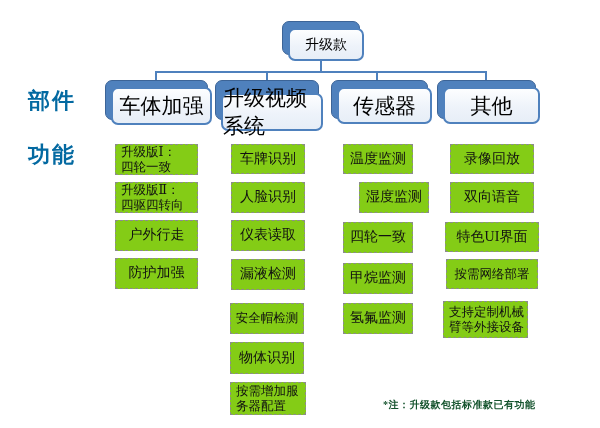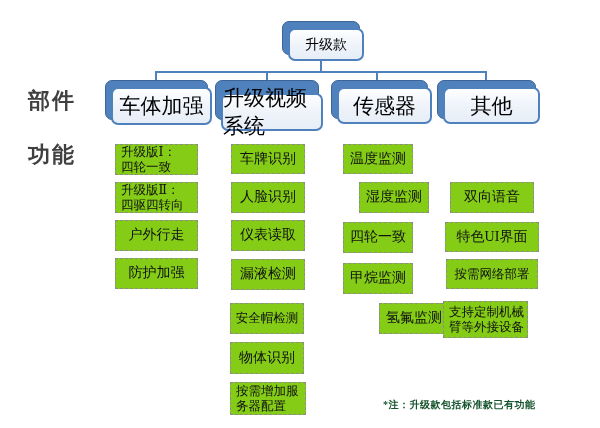--- a/index.html
+++ b/index.html
@@ -1,21 +1,21 @@
 <!DOCTYPE html>
 <html><head>
 <meta charset="utf-8">
 <style>
   html,body{margin:0;padding:0;background:#fff;}
   .canvas{
     position:relative;width:600px;height:428px;background:#ffffff;overflow:hidden;
     font-family:"Liberation Serif","DejaVu Serif",serif;color:#000;
   }
   .row-label{
-    position:absolute;font-size:22px;font-weight:bold;letter-spacing:2px;color:#404040;
+    position:absolute;font-size:22px;font-weight:bold;letter-spacing:2px;color:#0369a1;
   }
   .line{position:absolute;background:#4f81bd;}
   .shadow{
     position:absolute;background:#4f81bd;border:1px solid #3c6497;border-radius:7px;
   }
   .front{
     position:absolute;border:2px solid #4f81bd;border-radius:7px;
     background:linear-gradient(180deg,#fdfeff 0%,#eef3fa 55%,#e7eef7 100%);
     display:flex;align-items:center;justify-content:center;
     font-size:21px;color:#000;box-sizing:border-box;
@@ -85,22 +85,23 @@
   <div class="dashed-box" style="left:231px;top:259px;width:74px;height:31px;">漏液检测</div>
   <div class="dashed-box small" style="left:230px;top:303px;width:74px;height:31px;">安全帽检测</div>
   <div class="dashed-box" style="left:230px;top:342px;width:74px;height:32px;">物体识别</div>
   <div class="dashed-box left" style="left:230px;top:382px;width:76px;height:33px;">按需增加服
 务器配置</div>
 
   <div class="dashed-box" style="left:343px;top:144px;width:70px;height:30px;">温度监测</div>
   <div class="dashed-box" style="left:343px;top:182px;width:70px;height:31px;margin-left:16px;">湿度监测</div>
   <div class="dashed-box" style="left:343px;top:222px;width:70px;height:31px;">四轮一致</div>
   <div class="dashed-box" style="left:343px;top:263px;width:70px;height:31px;">甲烷监测</div>
-  <div class="dashed-box" style="left:343px;top:303px;width:70px;height:31px;margin-left:36px;">氢氟监测</div>
+  <div class="dashed-box" style="left:343px;top:303px;width:70px;height:31px;">氢氟监测</div>
 
+  <div class="dashed-box" style="left:450px;top:144px;width:84px;height:30px;">录像回放</div>
   <div class="dashed-box" style="left:450px;top:182px;width:84px;height:31px;">双向语音</div>
   <div class="dashed-box" style="left:445px;top:222px;width:94px;height:30px;">特色UI界面</div>
   <div class="dashed-box small" style="left:446px;top:259px;width:92px;height:30px;">按需网络部署</div>
   <div class="dashed-box left" style="left:443px;top:301px;width:85px;height:37px;">支持定制机械
 臂等外接设备</div>
 
   <div class="note" style="left:383px;top:398px;">*注：升级款包括标准款已有功能</div>
 
 </div>
 

